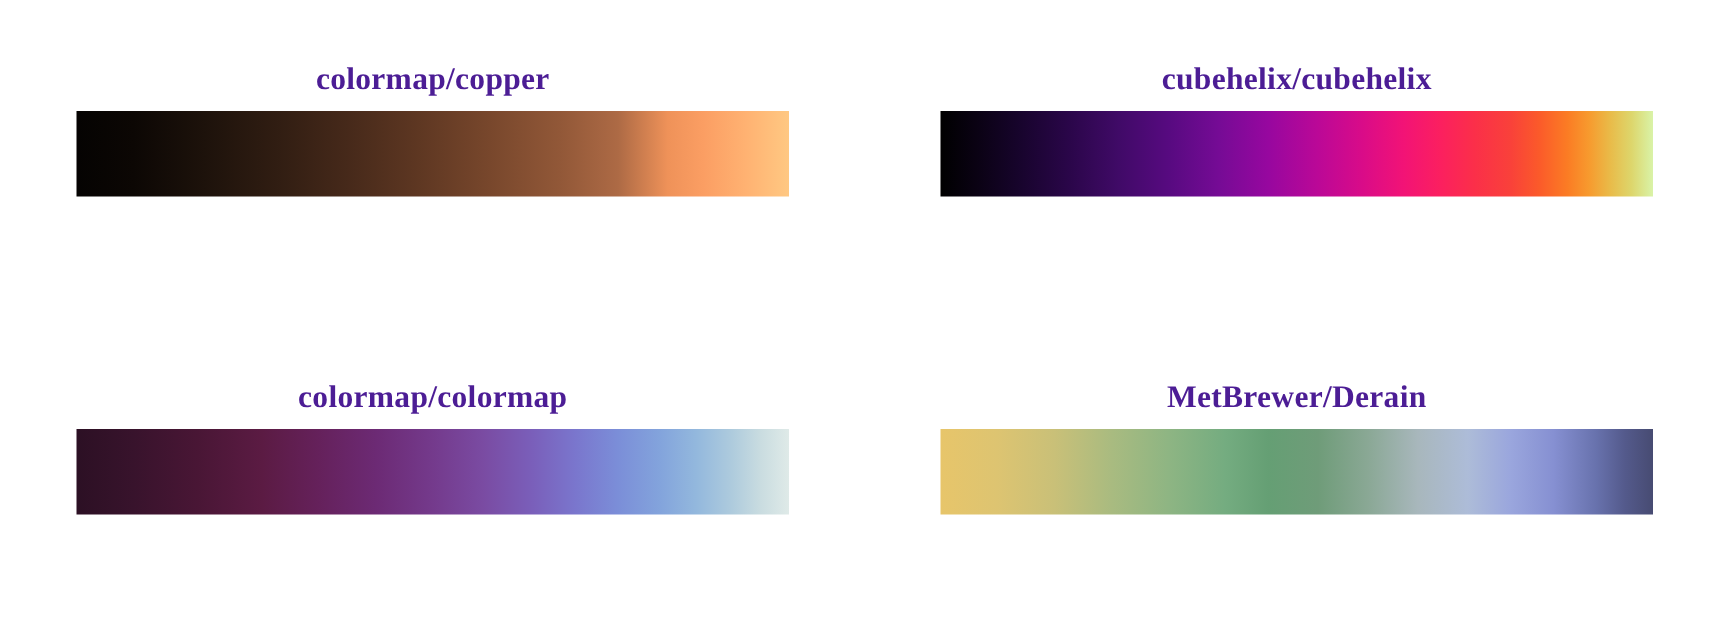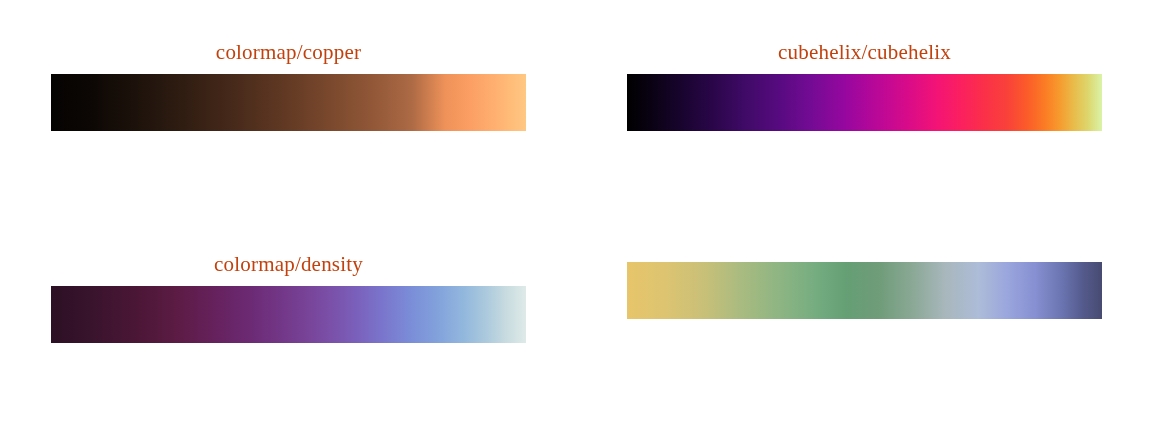--- a/index.html
+++ b/index.html
@@ -21,23 +21,23 @@
     background: #ffffff;
   }
   .panel {
     position: absolute;
     width: 475px;
   }
   .panel-title {
     text-align: center;
     font-size: 21px;
     line-height: 24px;
-    color: #c2410c;
+    color: #4c1d95;
     font-family: "Liberation Serif", "DejaVu Serif", serif;
-    font-weight: normal;
+    font-weight: bold;
     letter-spacing: 0.2px;
     white-space: nowrap;
   }
   .colorbar {
     width: 475px;
     height: 57px;
     margin-top: 10px;
   }
   
   #panel-copper    { left: 51px;  top: 40px; }
@@ -54,21 +54,22 @@
     <div class="panel-title">colormap/copper</div>
     <div class="colorbar" style="background: linear-gradient(to right, rgb(5, 3, 2) 0%, rgb(12, 7, 4) 8%, rgb(29, 18, 11) 18%, rgb(48, 29, 18) 28%, rgb(70, 41, 26) 38%, rgb(94, 55, 34) 48%, rgb(120, 71, 44) 58%, rgb(146, 88, 56) 68%, rgb(173, 106, 69) 76%, rgb(239, 146, 89) 83%, rgb(251, 158, 99) 88%, rgb(255, 178, 114) 94%, rgb(255, 200, 130) 100%); width: 475px; height: 57px;"></div>
   </div>
 
   <div class="panel" id="panel-cubehelix">
     <div class="panel-title">cubehelix/cubehelix</div>
     <div class="colorbar" style="background: linear-gradient(to right, rgb(0, 0, 0) 0%, rgb(10, 2, 19) 5%, rgb(23, 4, 44) 11%, rgb(42, 6, 73) 18%, rgb(64, 10, 103) 25%, rgb(87, 10, 128) 32%, rgb(117, 11, 149) 39%, rgb(151, 7, 159) 46%, rgb(187, 8, 151) 53%, rgb(216, 11, 137) 59%, rgb(242, 19, 118) 65%, rgb(251, 31, 96) 70%, rgb(251, 47, 73) 75%, rgb(249, 65, 58) 80%, rgb(251, 90, 42) 84%, rgb(251, 124, 36) 88%, rgb(247, 154, 46) 91%, rgb(233, 187, 73) 94%, rgb(221, 214, 108) 97%, rgb(217, 243, 168) 100%); width: 475px; height: 57px;"></div>
   </div>
 
   <div class="panel" id="panel-density">
-    <div class="panel-title">colormap/density</div>
+    <div class="panel-title">colormap/colormap</div>
     <div class="colorbar" style="background: linear-gradient(to right, rgb(44, 16, 36) 0%, rgb(56, 19, 44) 8%, rgb(73, 22, 53) 17%, rgb(91, 27, 67) 26%, rgb(101, 33, 91) 34%, rgb(108, 42, 116) 42%, rgb(116, 58, 140) 50%, rgb(122, 75, 162) 57%, rgb(122, 95, 186) 64%, rgb(122, 118, 205) 70%, rgb(123, 142, 216) 76%, rgb(131, 164, 220) 82%, rgb(147, 184, 221) 87%, rgb(174, 203, 221) 92%, rgb(201, 220, 224) 96%, rgb(223, 234, 232) 100%); width: 475px; height: 57px;"></div>
   </div>
 
   <div class="panel" id="panel-derain">
+    <div class="panel-title">MetBrewer/Derain</div>
     <div class="colorbar" style="background: linear-gradient(to right, rgb(231, 197, 106) 0%, rgb(221, 196, 113) 8%, rgb(201, 192, 120) 16%, rgb(169, 187, 128) 24%, rgb(142, 181, 131) 32%, rgb(116, 172, 128) 40%, rgb(101, 159, 116) 46%, rgb(111, 156, 121) 53%, rgb(138, 168, 149) 60%, rgb(168, 183, 188) 67%, rgb(173, 188, 216) 74%, rgb(154, 166, 221) 80%, rgb(134, 144, 210) 86%, rgb(104, 114, 173) 92%, rgb(84, 90, 140) 96%, rgb(71, 75, 114) 100%); width: 475px; height: 57px;"></div>
   </div>
 
 </div>
 
 </body></html>

